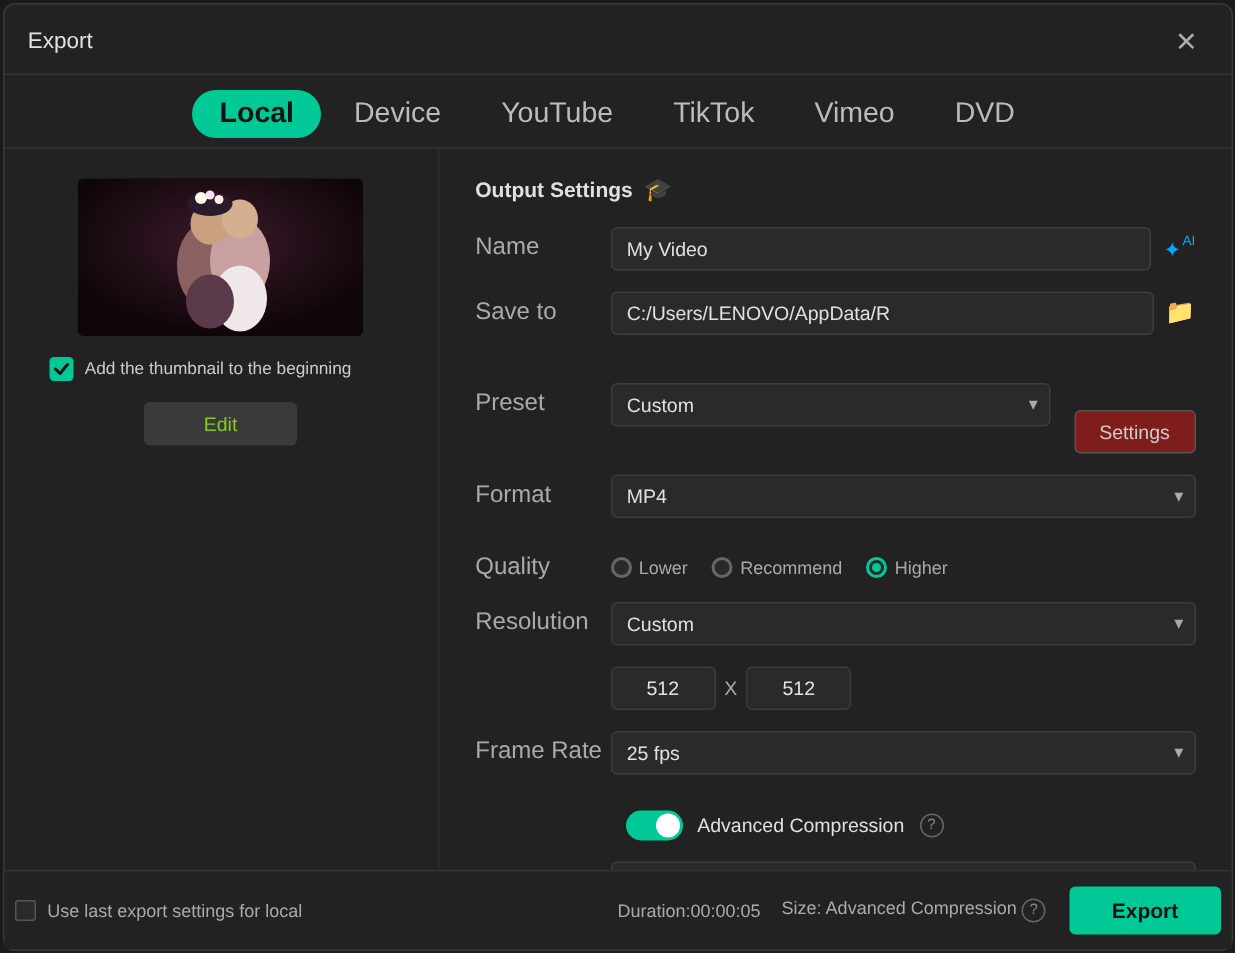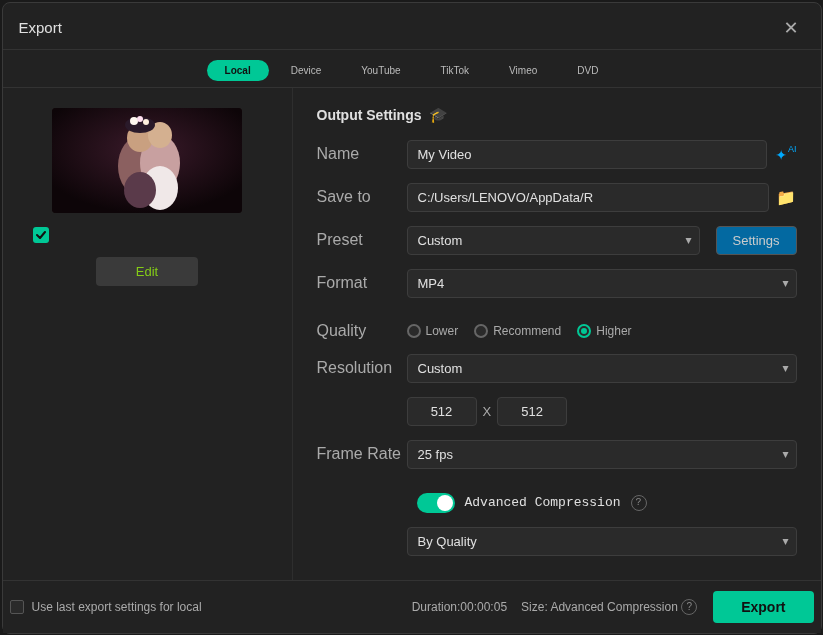--- a/index.html
+++ b/index.html
@@ -49,21 +49,21 @@
       display: flex;
       align-items: center;
       justify-content: center;
       gap: 4px;
       padding: 10px 0 6px 0;
       border-bottom: 1px solid #333;
     }
     .tab {
       padding: 5px 18px;
       border-radius: 20px;
-      font-size: 10px;
+      font-size: 19px;
       cursor: pointer;
       background: none;
       border: none;
       color: #bbb;
     }
     .tab.active {
       background: #00c896;
       color: #111;
       font-weight: 600;
     }
@@ -216,28 +216,29 @@
       content: '▾';
       position: absolute;
       right: 8px;
       top: 50%;
       transform: translateY(-50%);
       color: #aaa;
       pointer-events: none;
       font-size: 12px;
     }
     .settings-btn {
-      background: #0369a1;
+      background: #7f1d1d;
       border: 1px solid #555;
       color: #ccc;
       padding: 6px 16px;
       border-radius: 4px;
       font-size: 13px;
       cursor: pointer;
       margin-left: 8px;
+      margin-top: 36px;
     }
     .radio-group {
       display: flex;
       align-items: center;
       gap: 16px;
       text-align: center;
     }
     .radio-item {
       display: flex;
       align-items: center;
@@ -286,21 +287,20 @@
     .x-label {
       font-size: 13px;
       color: #aaa;
     }
     .advanced-row {
       display: flex;
       align-items: center;
       gap: 10px;
       margin-bottom: 14px;
       padding-left: 0;
-      font-family: Liberation Mono, monospace;
     }
     .toggle {
       width: 38px;
       height: 20px;
       background: #00c896;
       border-radius: 10px;
       position: relative;
       cursor: pointer;
       flex-shrink: 0;
     }
@@ -427,20 +427,21 @@
           <ellipse cx="88" cy="82" rx="16" ry="18" fill="#5a3a4a"></ellipse>
         </svg>
       </div>
 
       <div class="checkbox-row">
         <div class="checkbox-green">
           <svg width="10" height="8" viewBox="0 0 10 8" fill="none">
             <path d="M1 4l3 3L9 1" stroke="#111" stroke-width="2" stroke-linecap="round" stroke-linejoin="round"></path>
           </svg>
         </div>
+        <span style="font-size:11.5px;">Add the thumbnail to the beginning</span>
       </div>
 
       <button class="edit-btn">Edit</button>
     </div>
 
     <div class="right-panel">
       <div class="section-title">
         <span>Output Settings</span>
         <span class="info-icon">🎓</span>
       </div>

